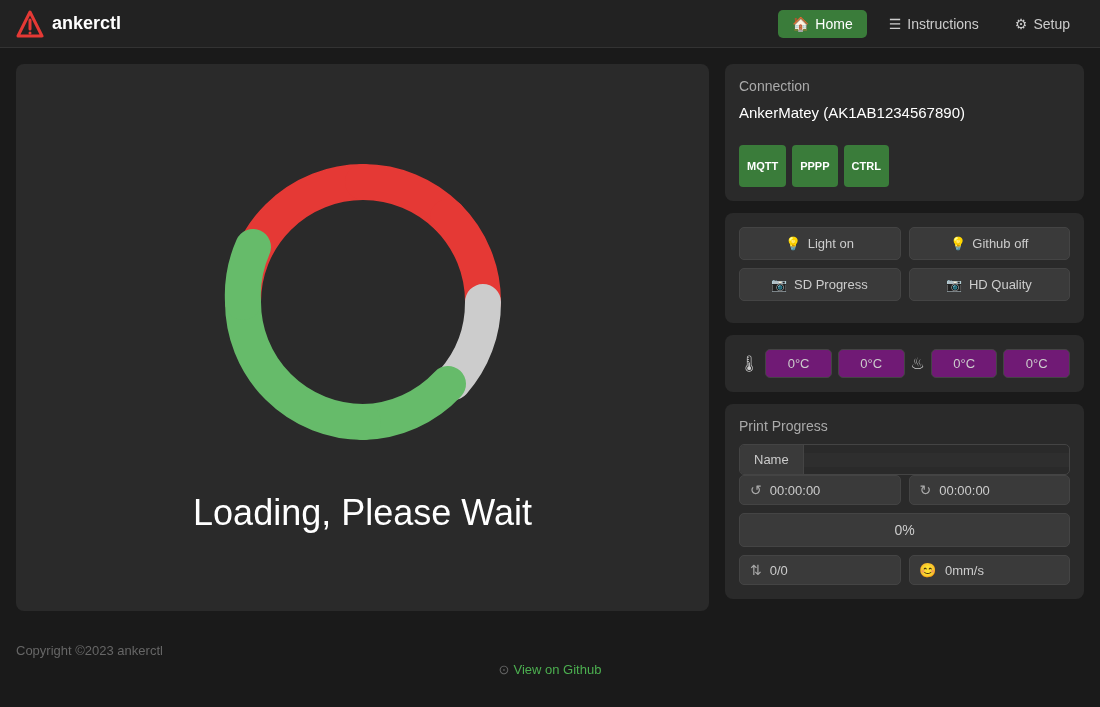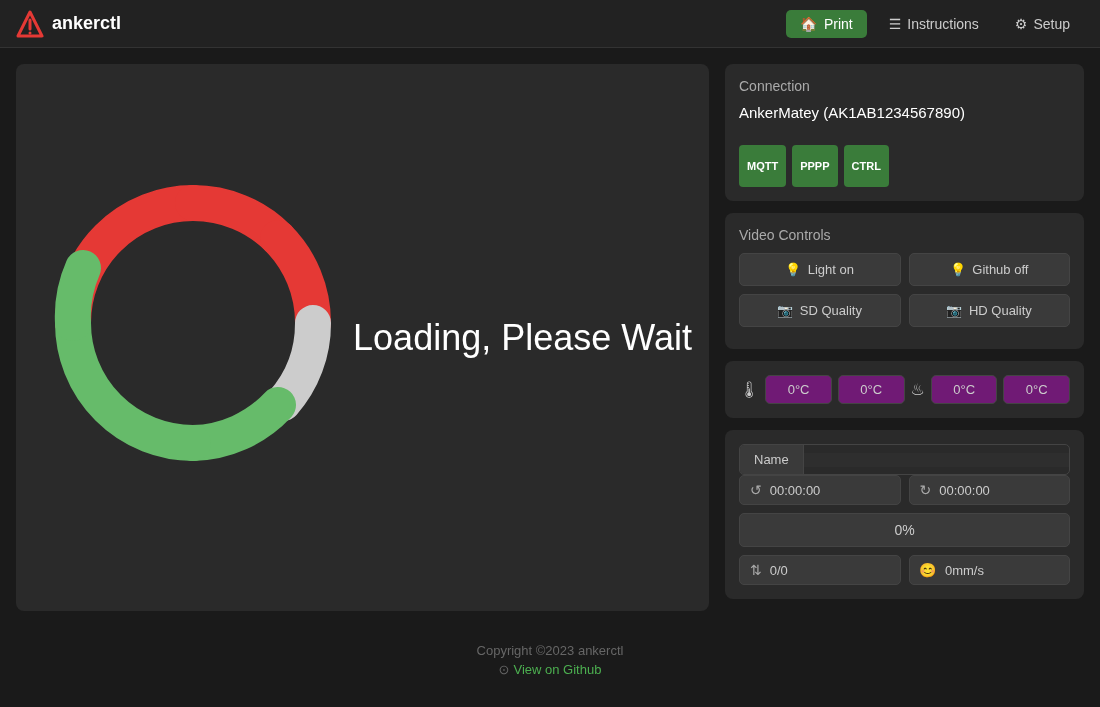--- a/index.html
+++ b/index.html
@@ -61,21 +61,21 @@
       padding: 16px;
       min-height: calc(707px - 48px - 80px);
     }
 
     
     .video-area {
       flex: 1;
       background: #2a2a2a;
       border-radius: 8px;
       display: flex;
-      flex-direction: row;
+      flex-direction: column;
       align-items: center;
       justify-content: center;
       min-height: 520px;
       position: relative;
       overflow: hidden;
       margin-right: 16px;
     }
 
     
     .spinner-container {
@@ -243,21 +243,21 @@
       display: flex;
       align-items: center;
       padding: 6px 10px;
       gap: 8px;
     }
     .stat-cell-icon { font-size: 14px; color: #aaa; }
     .stat-cell-val { font-size: 13px; color: #ccc; }
 
     
     footer {
-      text-align: center;
+      text-align: left;
       padding: 16px;
       font-size: 13px;
       color: #666;
       background: #1a1a1a;
     }
     footer a {
       color: #4caf50;
       text-decoration: none;
     }
     .footer-link {
@@ -276,21 +276,21 @@
     <svg class="brand-icon" viewBox="0 0 28 28">
       <polygon points="14,2 26,26 2,26" fill="none" stroke="#e53935" stroke-width="3" stroke-linejoin="round"></polygon>
       <line x1="14" y1="10" x2="14" y2="19" stroke="#e53935" stroke-width="3" stroke-linecap="round"></line>
       <circle cx="14" cy="23" r="1.5" fill="#e53935"></circle>
     </svg>
     <span>ankerctl</span>
   </div>
   <div class="nav-buttons">
     <button class="nav-btn active">
       <span>🏠</span>
-      <span>Print</span>
+      <span>Home</span>
     </button>
     <button class="nav-btn">
       <span>☰</span>
       <span>Instructions</span>
     </button>
     <button class="nav-btn">
       <span>⚙</span>
       <span>Setup</span>
     </button>
   </div>
@@ -322,55 +322,55 @@
       <div class="panel-title">Connection</div>
       <div class="device-name">AnkerMatey (AK1AB1234567890)</div>
       <div class="badges">
         <span class="badge">MQTT</span>
         <span class="badge">PPPP</span>
         <span class="badge">CTRL</span>
       </div>
     </div>
 
     <div class="panel">
-      <div class="panel-title">Video Controls</div>
       <div class="btn-row">
         <button class="ctrl-btn">
           <span>💡</span>
           <span>Light on</span>
         </button>
         <button class="ctrl-btn">
           <span>💡</span>
           <span>Github off</span>
         </button>
       </div>
       <div class="btn-row">
         <button class="ctrl-btn">
           <span>📷</span>
-          <span>SD Quality</span>
+          <span>SD Progress</span>
         </button>
         <button class="ctrl-btn">
           <span>📷</span>
           <span>HD Quality</span>
         </button>
       </div>
     </div>
 
     <div class="panel">
       <div class="temp-row">
         <span class="temp-icon">🌡</span>
         <div class="temp-val">0°C</div>
         <div class="temp-val">0°C</div>
         <span class="temp-icon">♨</span>
         <div class="temp-val">0°C</div>
         <div class="temp-val">0°C</div>
       </div>
     </div>
 
     <div class="panel">
+      <div class="panel-title">Print Progress</div>
       <div class="name-row">
         <div class="name-label">Name</div>
         <div class="name-value"></div>
       </div>
       <div class="time-row">
         <div class="time-cell">
           <span class="time-cell-icon">↺</span>
           <span class="time-cell-val">00:00:00</span>
         </div>
         <div class="time-cell">

